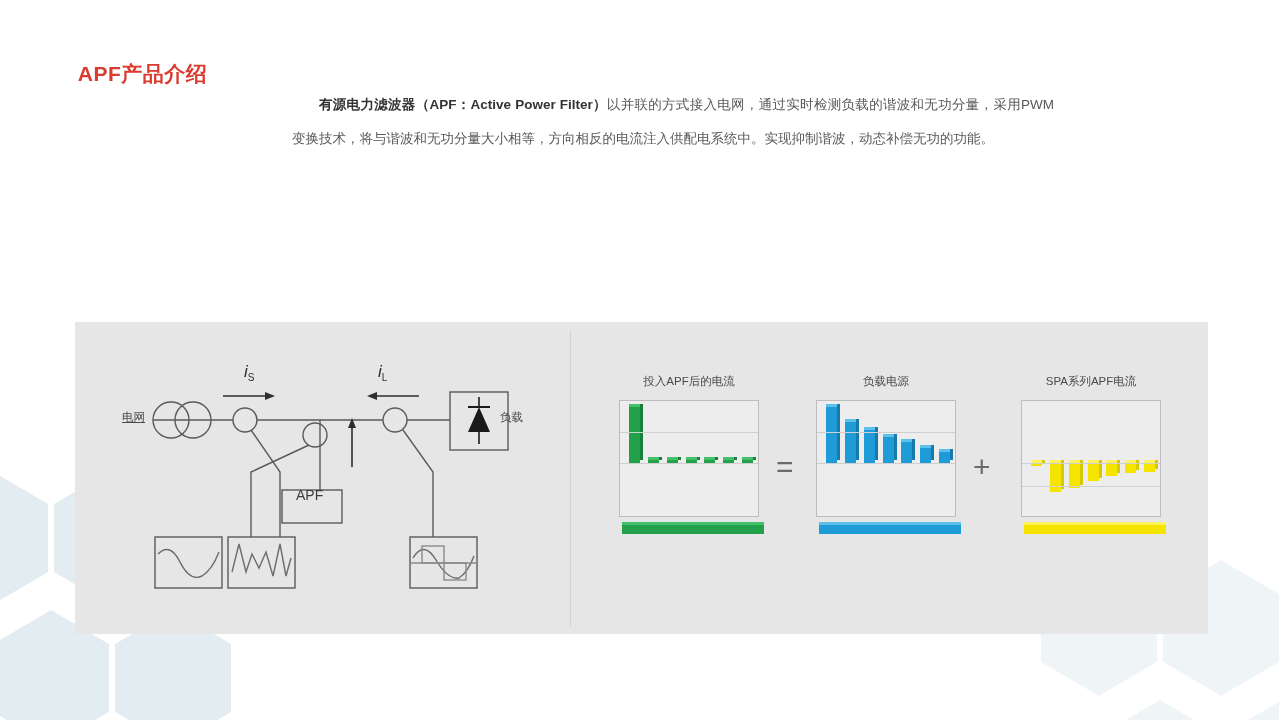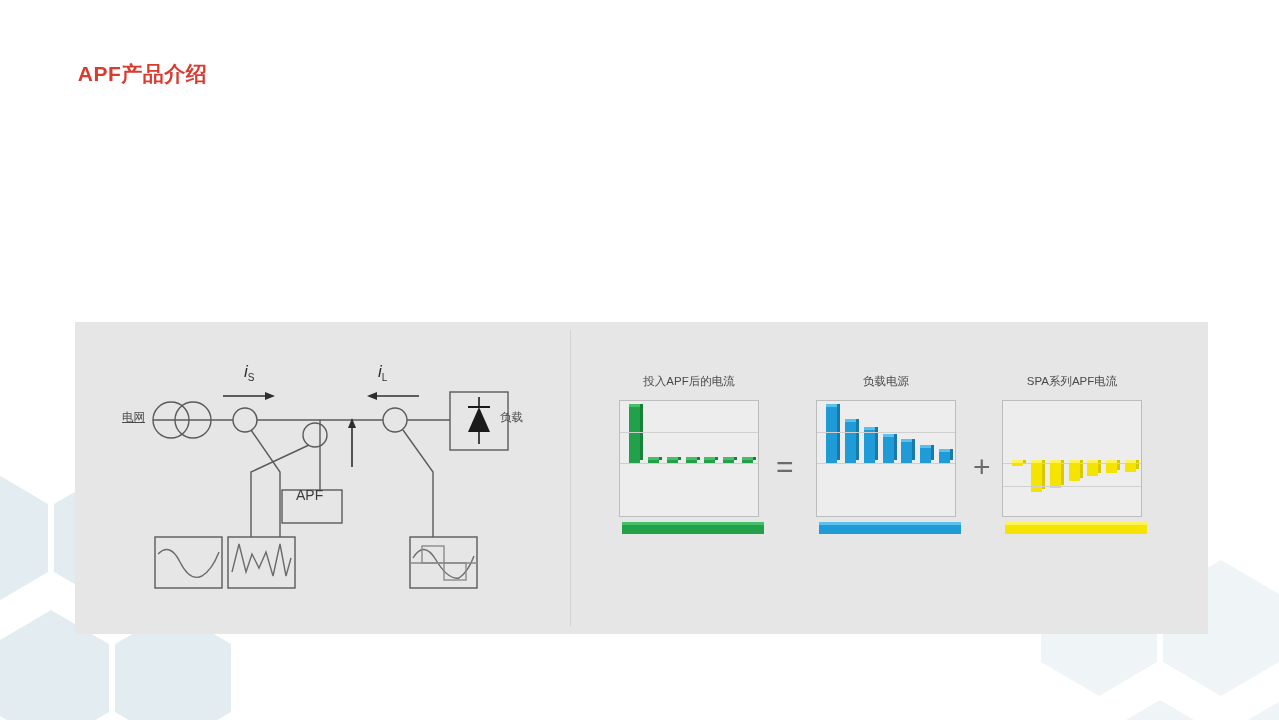--- a/index.html
+++ b/index.html
@@ -119,20 +119,23 @@
       <polygon points="243,150 301,184 301,252 243,286 185,252 185,184"></polygon>
     </g>
   </svg>
 </div>
 
 <div id="title-chip">
   <span class="ttl">APF产品介绍</span>
 </div>
 
 <div id="intro-card">
+  <div class="card-body">
+    <b>有源电力滤波器（APF：Active Power Filter）</b><span>以并联的方式接入电网，通过实时检测负载的谐波和无功分量，采用PWM变换技术，将与谐波和无功分量大小相等，方向相反的电流注入供配电系统中。实现抑制谐波，动态补偿无功的功能。</span>
+  </div>
 </div>
 
 <div id="diagram-panel">
   <div id="panel-divider"></div>
 
   <div id="circuit">
     <svg width="495" height="312" viewBox="0 0 495 312">
       <g stroke="#5a5a5a" stroke-width="1.4" fill="none">
 
         <line x1="78" y1="98" x2="375" y2="98"></line>
@@ -304,21 +307,21 @@
           <div class="zero" style="top: 62.01px;"></div>
         </div>
       <div class="baseplate" id="base-1" style="left: 3px; width: 142px; top: 151px;">
         <div class="bp-face" style="background: rgb(31, 155, 216);"></div>
           <div class="bp-top" style="background: rgb(91, 193, 236);"></div>
       </div>
     </div>
 
     <span class="op" style="left:402px">+</span>
 
-    <div class="chart-block" style="left:431px">
+    <div class="chart-block" style="left:450px">
       <div class="chart-title">SPA系列APF电流</div>
       <div class="plot" id="plot-2">
         <div class="bars">
             <div class="bar" style="left: 9px; width: 11px; height: 3px; top: 62.01px;">
               <div class="face" style="background: rgb(245, 228, 0);"></div>
               <div class="top" style="background: rgb(255, 243, 92);"></div>
               <div class="side" style="background: rgb(216, 200, 0);"></div>
             </div>
             <div class="bar" style="left: 27.8333px; width: 11px; height: 29.448px; top: 62.01px;">
               <div class="face" style="background: rgb(245, 228, 0);"></div>

